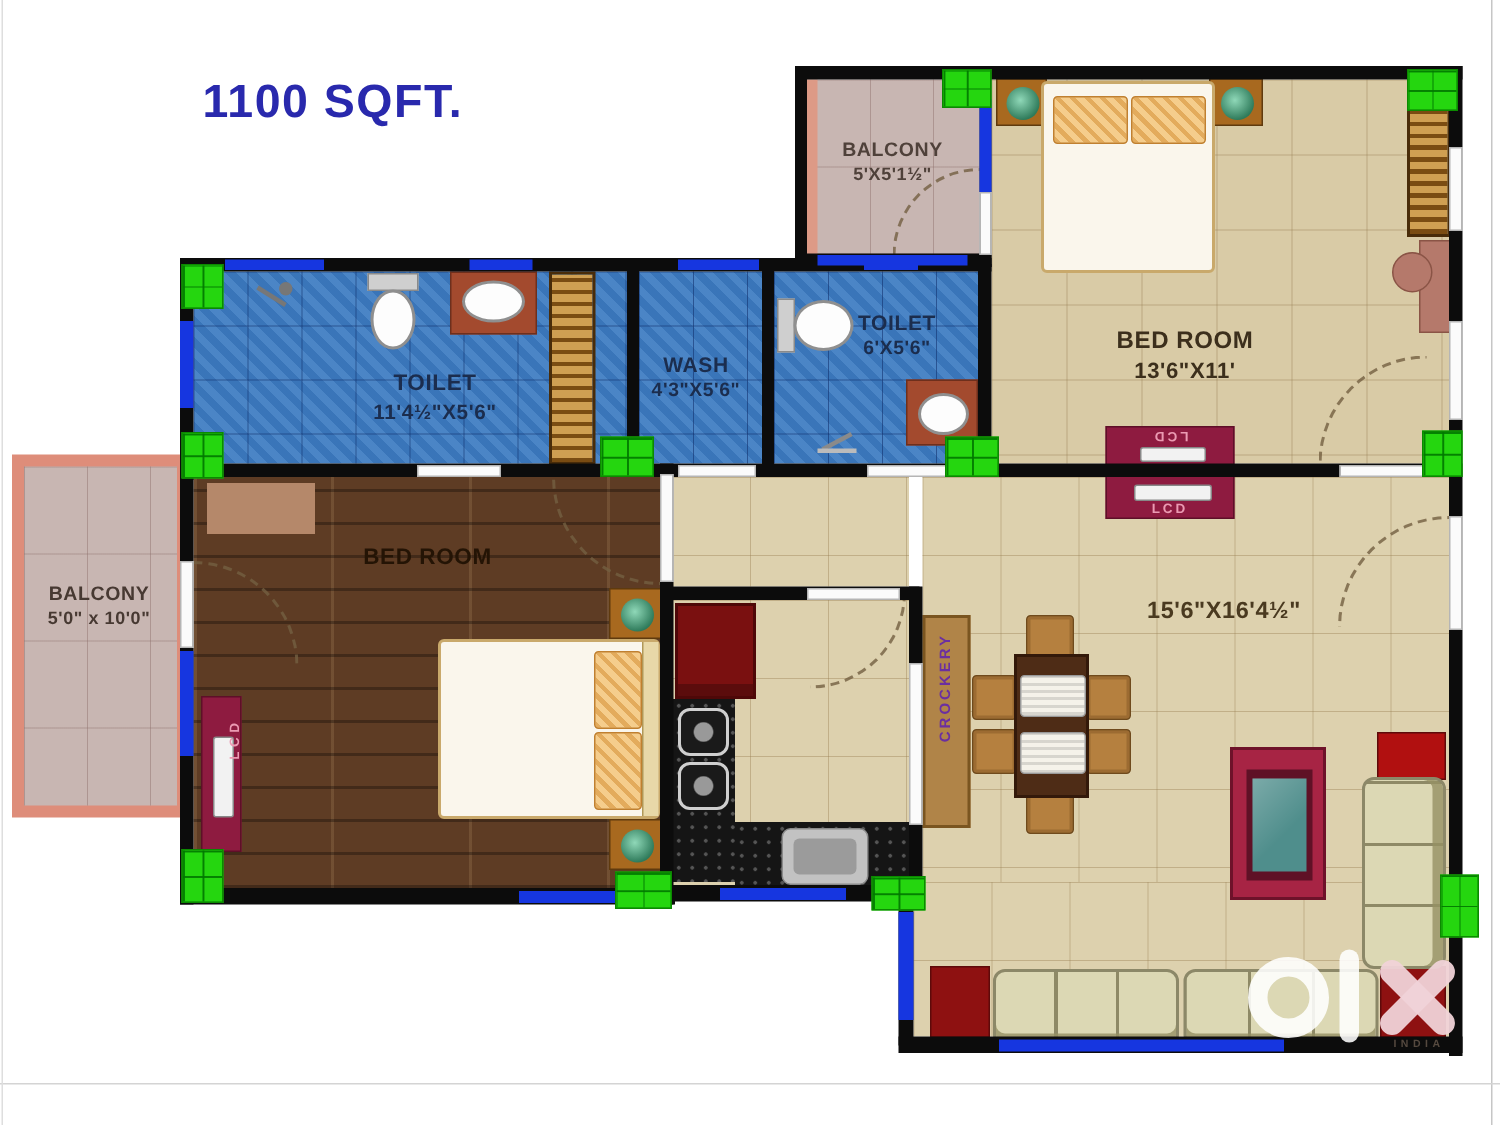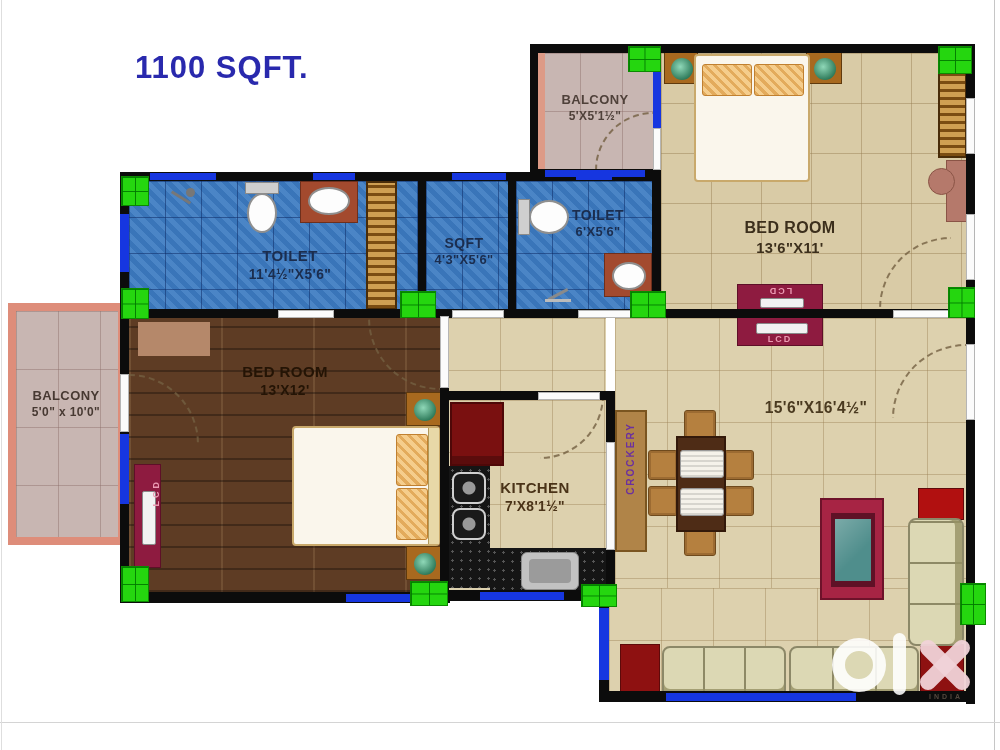--- a/index.html
+++ b/index.html
@@ -232,38 +232,33 @@
   </div>
   <div class="lbl" style="left:700px;top:218px;width:180px;font-size:16px;color:#3c2f1c;">
     <div>BED ROOM</div>
     <div class="d">13'6"X11'</div>
   </div>
   <div class="lbl" style="left:180px;top:246px;width:220px;font-size:15px;color:#1b2d4e;z-index:40;">
     <div>TOILET</div>
     <div class="d">11'4½"X5'6"</div>
   </div>
   <div class="lbl" style="left:416px;top:234px;width:96px;font-size:14px;color:#1b2d4e;">
-    <div>SQFT</div>
+    <div>WASH</div>
     <div class="d">4'3"X5'6"</div>
   </div>
   <div class="lbl" style="left:540px;top:206px;width:116px;font-size:14px;color:#1b2d4e;">
     <div>TOILET</div>
     <div class="d">6'X5'6"</div>
   </div>
   <div class="lbl" style="left:14px;top:388px;width:104px;font-size:13px;color:#473932;">
     <div>BALCONY</div>
     <div class="d">5'0" x 10'0"</div>
   </div>
   <div class="lbl" style="left:200px;top:362px;width:170px;font-size:15px;color:#241405;">
     <div>BED ROOM</div>
-    <div class="d">13'X12'</div>
-  </div>
-  <div class="lbl" style="left:470px;top:478px;width:130px;font-size:15px;color:#4a3318;">
-    <div>KITCHEN</div>
-    <div class="d">7'X8'1½"</div>
   </div>
   <div class="lbl" style="left:716px;top:398px;width:200px;font-size:17px;color:#4a3a20;">
     <div class="d">15'6"X16'4½"</div>
   </div>
 
   <div style="position:absolute;left:135px;top:50px;font-size:31px;font-weight:bold;color:#2929ad;letter-spacing:1px;z-index:40;">1100 SQFT.</div>
 
   <div class="abs" style="left:810px;top:625px;width:180px;height:80px;z-index:60;">
     <div style="position:absolute;left:22px;top:13px;width:54px;height:54px;border:13px solid rgba(255,255,255,.88);border-radius:50%;box-sizing:border-box;"></div>
     <div style="position:absolute;left:83px;top:8px;width:13px;height:62px;background:rgba(255,255,255,.88);border-radius:7px;"></div>

